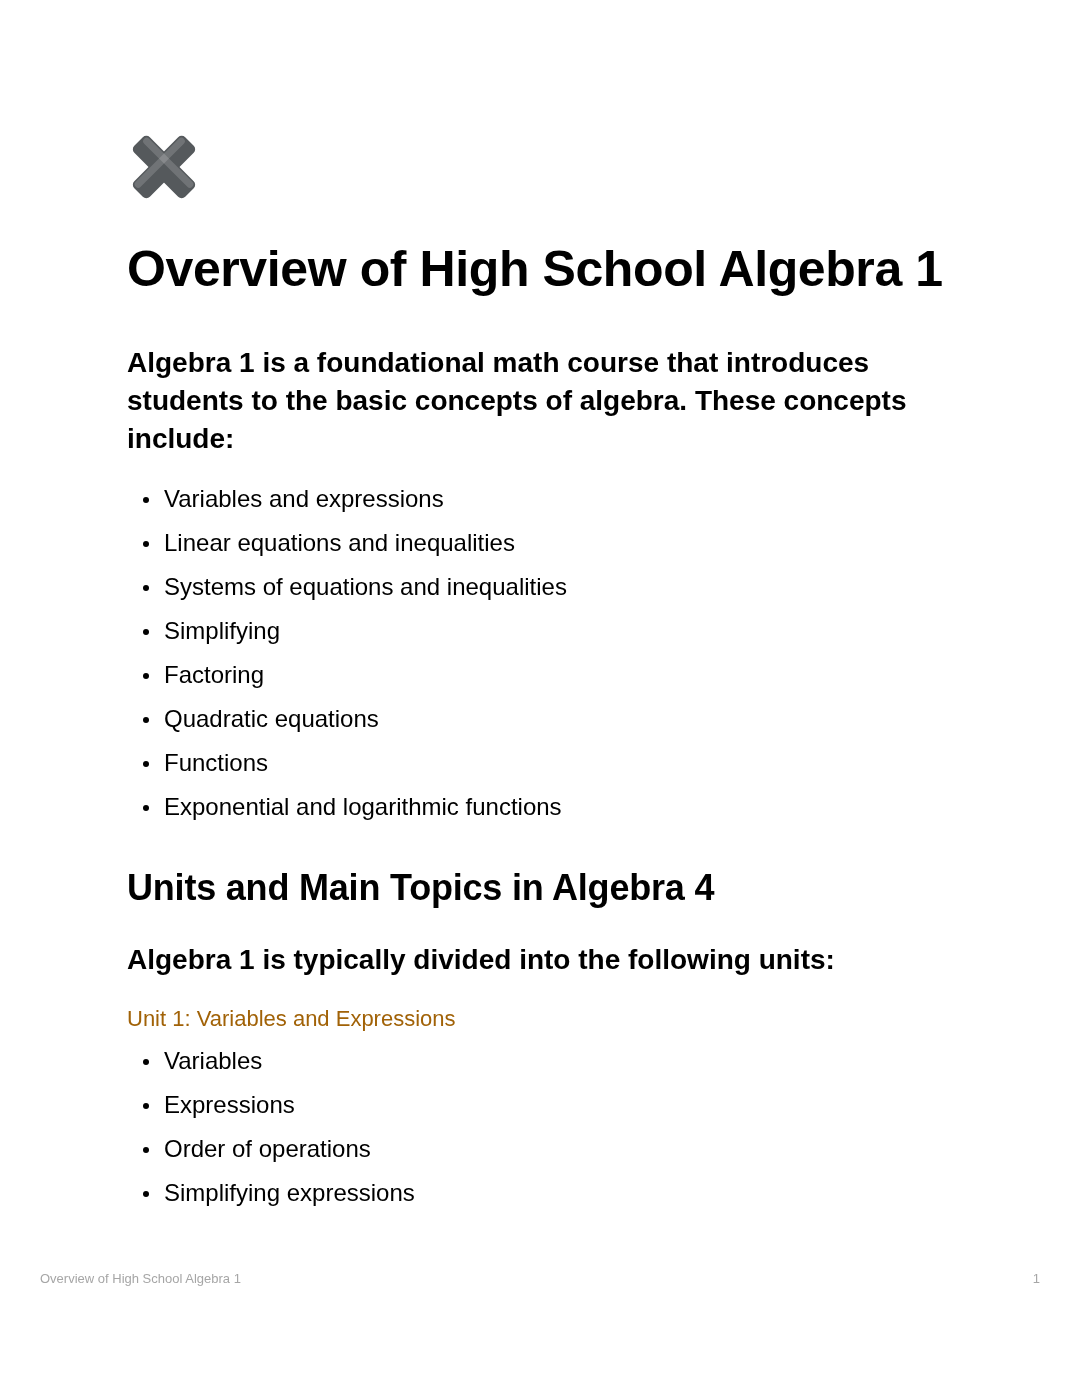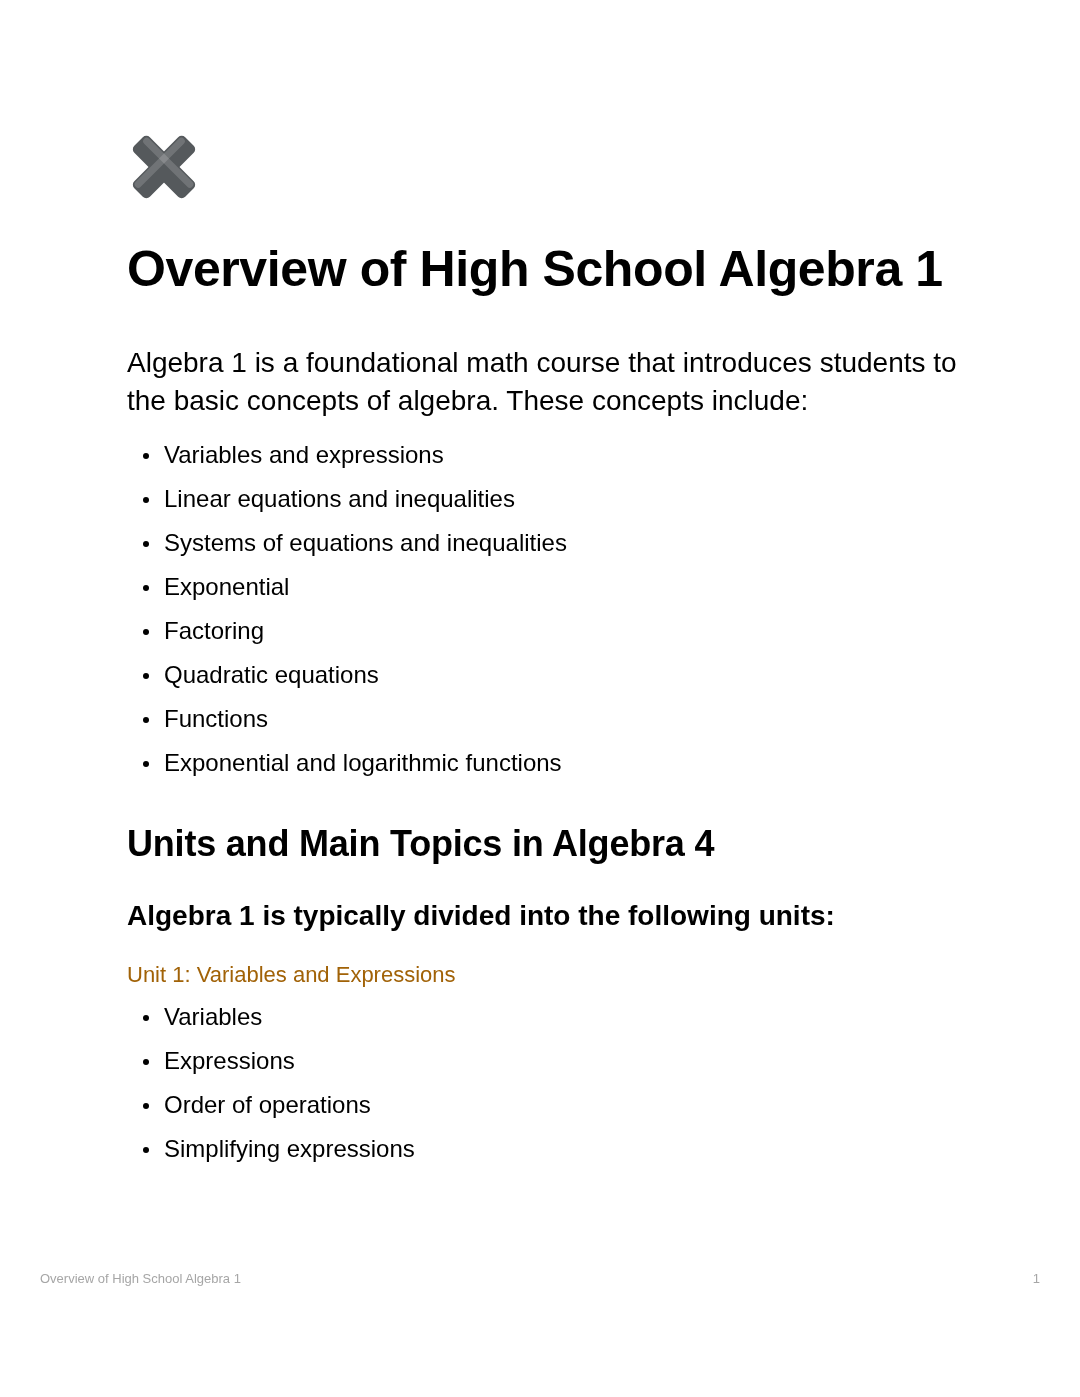--- a/index.html
+++ b/index.html
@@ -66,22 +66,22 @@
     line-height: 62px;
     font-weight: bold;
     letter-spacing: -0.4px;
     margin: 0 0 44px 0;
     color: #000;
     max-width: 830px;
   }
   p.lead {
     font-size: 28px;
     line-height: 38px;
-    font-weight: normal;
-    margin: 0 0 22px 0;
+    font-weight: bold;
+    margin: 0 0 28px 0;
     color: #000;
     max-width: 840px;
   }
   h2.section-title {
     font-size: 36px;
     line-height: 44px;
     font-weight: bold;
     margin: 46px 0 32px 0;
     letter-spacing: -0.2px;
     color: #000;
@@ -156,21 +156,21 @@
     </div>
 
     <h1 class="doc-title">Overview of High School Algebra 1</h1>
 
     <p class="lead">Algebra 1 is a foundational math course that introduces students to the basic concepts of algebra. These concepts include:</p>
 
     <ul class="bullets">
       <li><span>Variables and expressions</span></li>
       <li><span>Linear equations and inequalities</span></li>
       <li><span>Systems of equations and inequalities</span></li>
-      <li><span>Exponential</span></li>
+      <li><span>Simplifying</span></li>
       <li><span>Factoring</span></li>
       <li><span>Quadratic equations</span></li>
       <li><span>Functions</span></li>
       <li><span>Exponential and logarithmic functions</span></li>
     </ul>
 
     <h2 class="section-title">Units and Main Topics in Algebra 4</h2>
 
     <h3 class="sub-title">Algebra 1 is typically divided into the following units:</h3>
 

